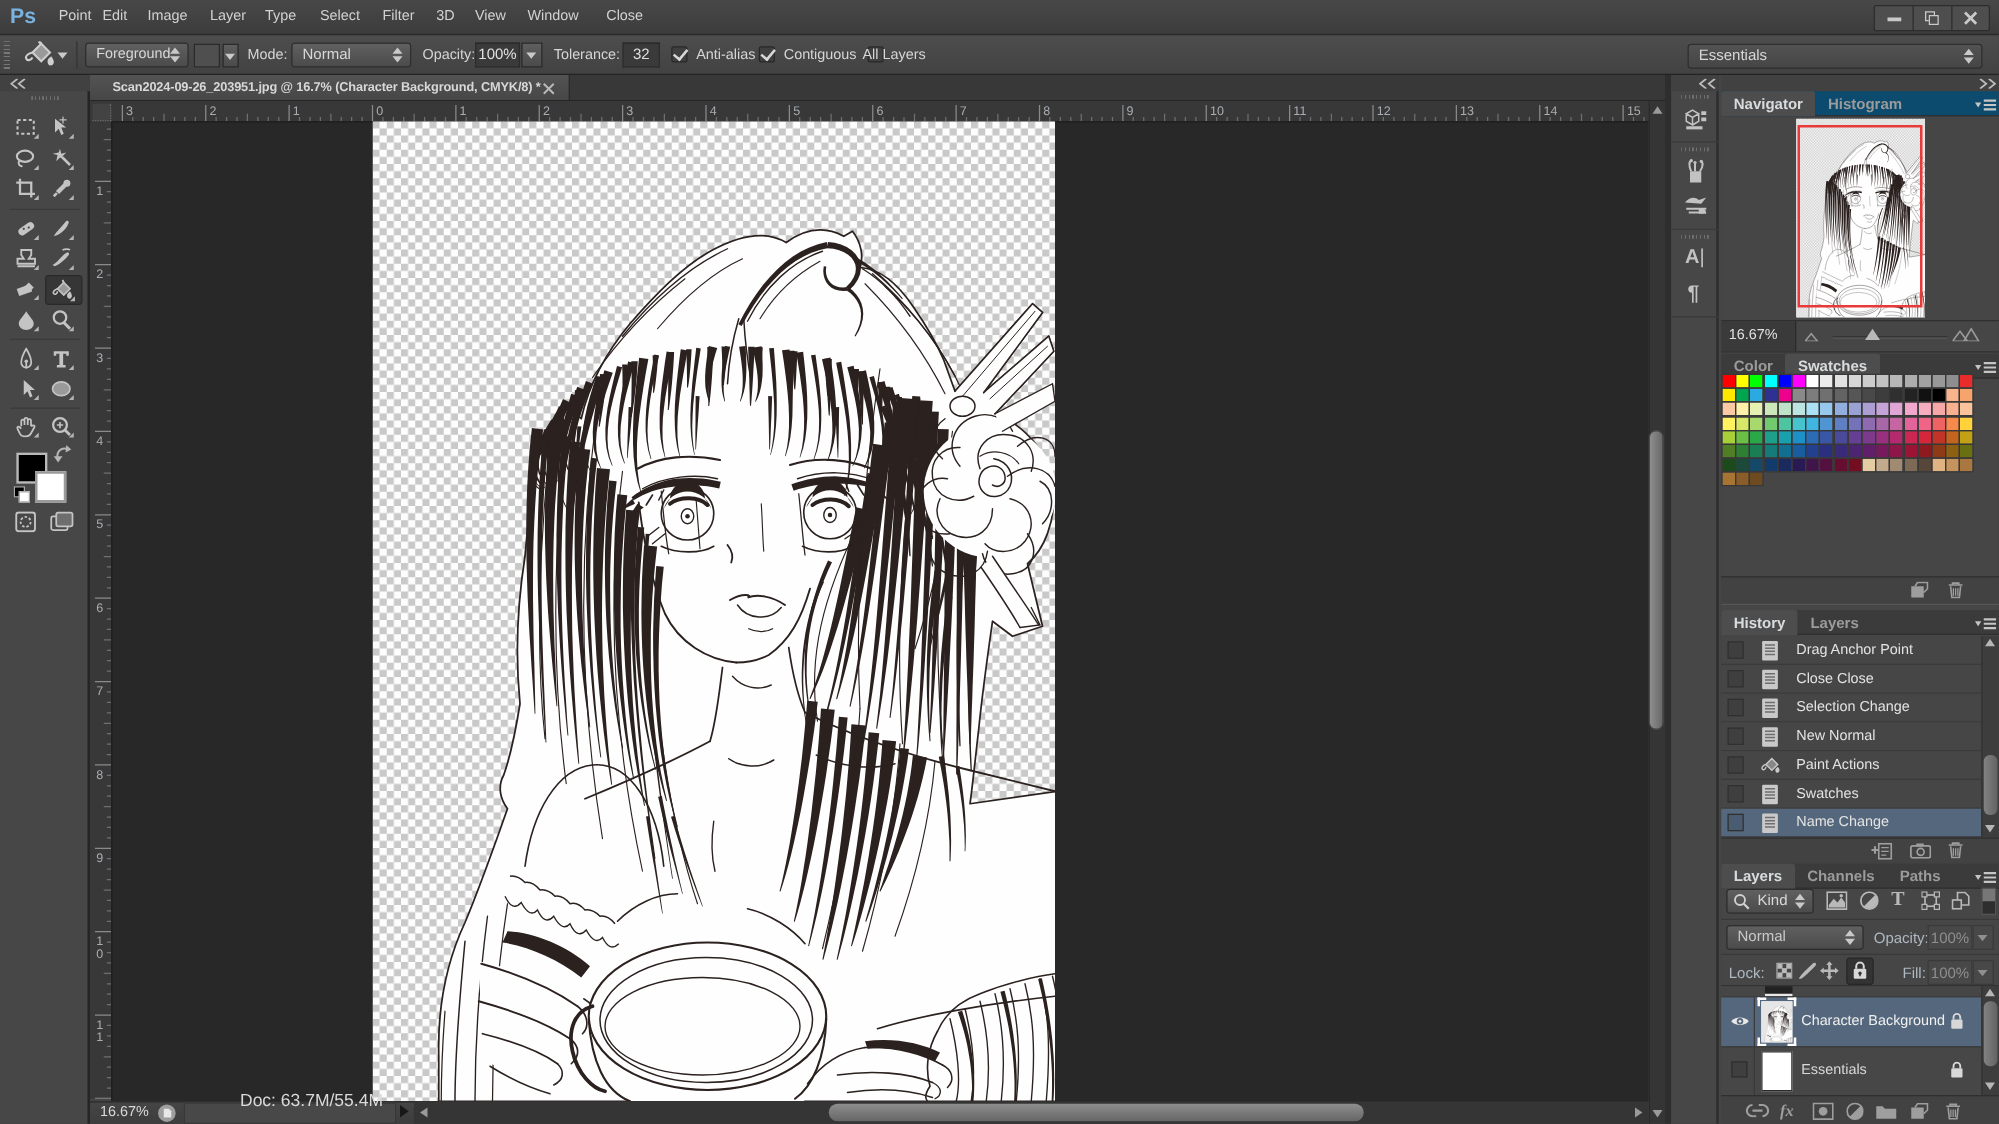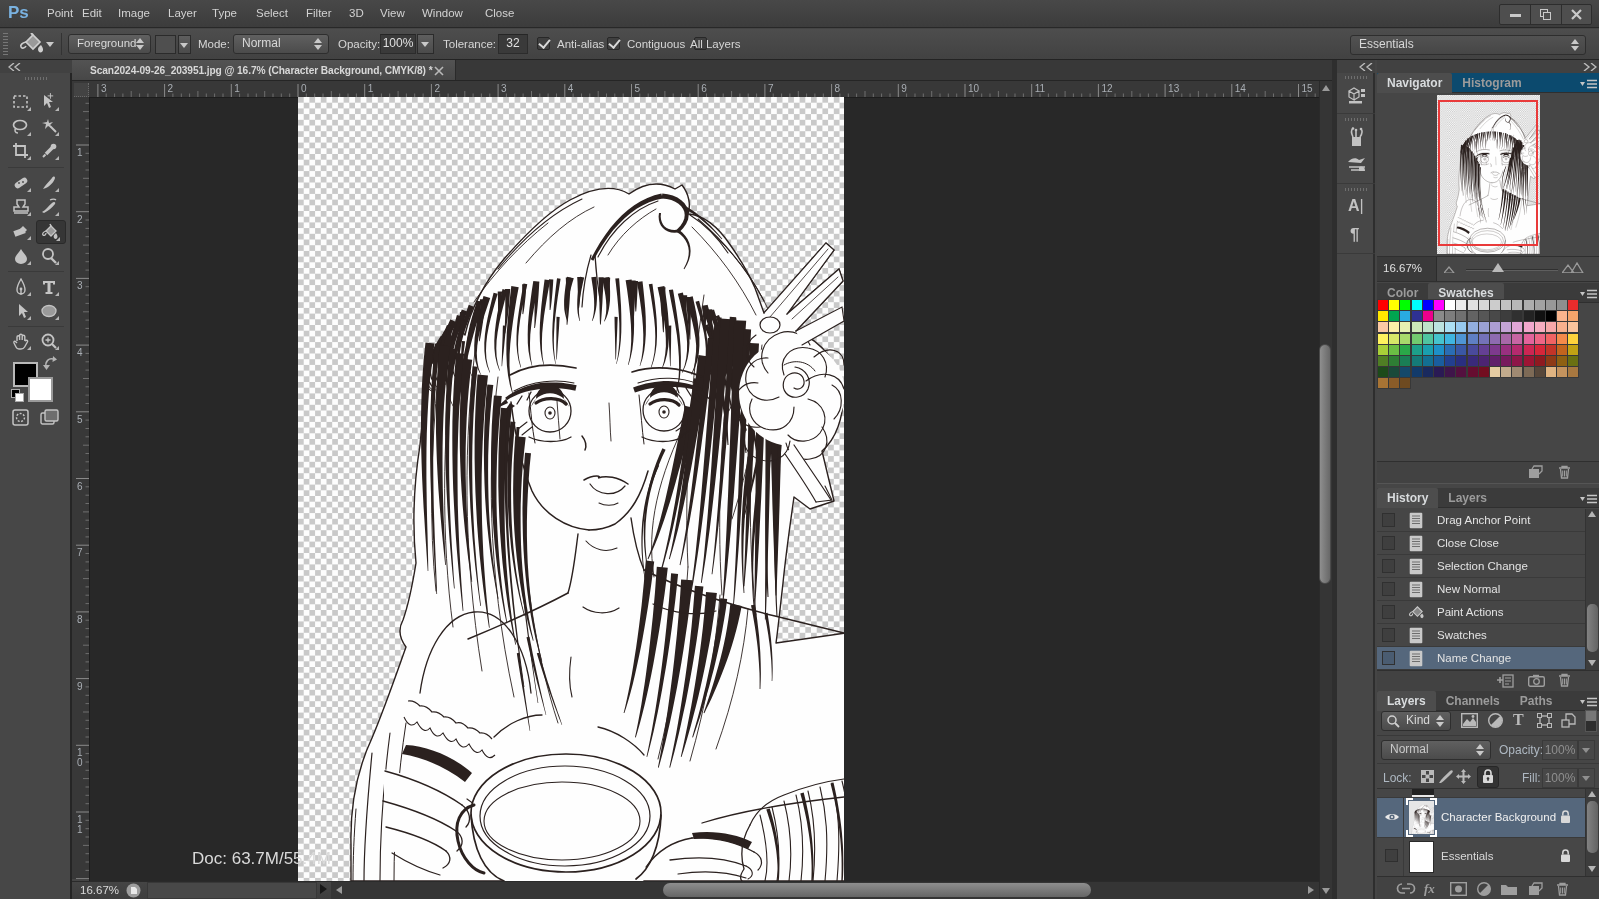--- a/index.html
+++ b/index.html
@@ -801,21 +801,21 @@
 <div class="a" style="left:1322px;top:85px;width:0;height:0;border-left:4px solid transparent;border-right:4px solid transparent;border-bottom:6px solid #9a9a9a"></div>
 <div class="a" style="left:1322px;top:888px;width:0;height:0;border-left:4px solid transparent;border-right:4px solid transparent;border-top:6px solid #9a9a9a"></div>
 <div class="a" style="left:1332px;top:60px;width:5px;height:839px;background:#2e2e2e"></div>
 <div class="a" style="left:72px;top:881px;width:1247px;height:18px;background:linear-gradient(#454545,#3d3d3d);border-top:1px solid #2a2a2a"></div>
 <div class="a" style="left:80px;top:884px;font-size:11.5px;color:#dadada">16.67%</div>
 <svg class="a" style="left:126px;top:883px" width="15" height="15">
     <circle cx="7.5" cy="7.5" r="7" fill="#9e9e9e"></circle>
     <path d="M5,4 h4 l2,2 v5 h-6 Z" fill="#e8e8e8"></path>
   </svg>
 <div class="a" style="left:147px;top:882px;width:170px;height:17px;background:#484848;border:1px solid #383838"></div>
-<div class="a" style="left:192px;top:849px;font-size:17px;color:#dadada">Doc: 63.7M/55.4M</div>
+<div class="a" style="left:192px;top:872px;font-size:14px;color:#dadada">Doc: 63.7M/55.4M</div>
 <div class="a" style="left:320px;top:884px;width:0;height:0;border-top:5px solid transparent;border-bottom:5px solid transparent;border-left:7px solid #181818"></div>
 <div class="a" style="left:331px;top:882px;width:988px;height:17px;background:#353535"></div>
 <div class="a" style="left:336px;top:886px;width:0;height:0;border-top:4px solid transparent;border-bottom:4px solid transparent;border-right:6px solid #9a9a9a"></div>
 <div class="a" style="left:1308px;top:886px;width:0;height:0;border-top:4px solid transparent;border-bottom:4px solid transparent;border-left:6px solid #9a9a9a"></div>
 <div class="a" style="left:663px;top:883px;width:428px;height:14px;background:linear-gradient(#8e8e8e,#666);border-radius:7px"></div>
 <div class="a" style="left:1337px;top:60px;width:38px;height:839px;background:#474747;border-right:2px solid #2e2e2e"></div>
 <div class="a" style="left:1337px;top:60px;width:38px;height:13px;background:#414141"></div>
 <svg class="a" style="left:1359px;top:63px" width="14" height="8">
     <path d="M6,0 L1,4 L6,8 M13,0 L8,4 L13,8" fill="none" stroke="#bbb" stroke-width="1.4"></path>
   </svg>

